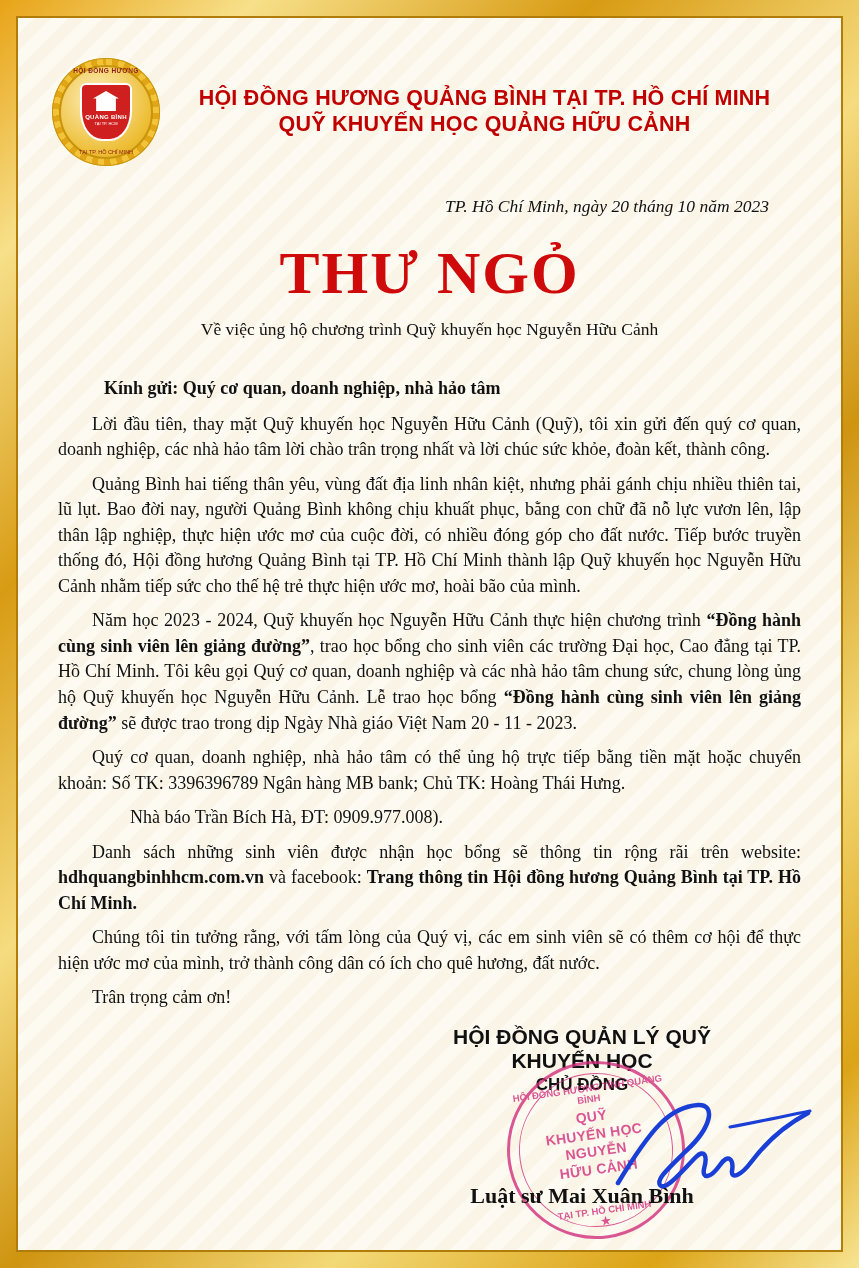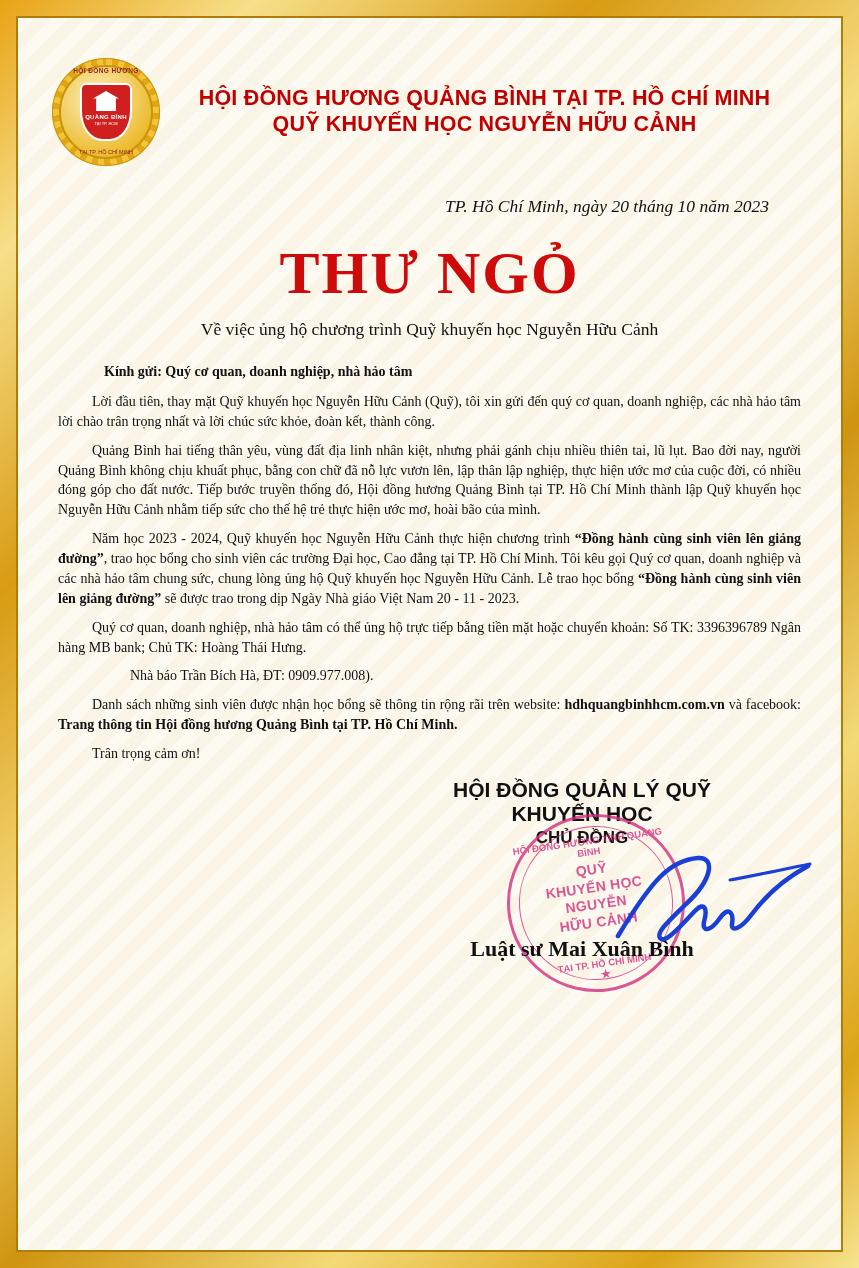--- a/index.html
+++ b/index.html
@@ -179,22 +179,22 @@
 
   .subtitle {
     text-align: center;
     margin-top: 16px;
     font-size: 17.5px;
     color: #111;
   }
 
   
   .body-text {
-    margin-top: 22px;
-    font-size: 14px;
+    margin-top: 36px;
+    font-size: 18px;
     line-height: 1.42;
     color: #111;
     text-align: justify;
     padding: 0 6px 0 6px;
   }
   .body-text p {
     margin: 0 0 9px 0;
   }
   .p-indent { text-indent: 34px; }
   .p-indent-sm { text-indent: 28px; }
@@ -315,21 +315,21 @@
           <div class="arc-top">HỘI ĐỒNG HƯƠNG</div>
           <div class="shield">
             <div class="hut"></div>
             <div class="lbl">QUẢNG BÌNH</div>
             <div class="lbl2">TẠI TP. HCM</div>
           </div>
           <div class="arc-bottom">TẠI TP. HỒ CHÍ MINH</div>
         </div>
         <div class="org">
           <div class="org-line1">HỘI ĐỒNG HƯƠNG QUẢNG BÌNH TẠI TP. HỒ CHÍ MINH</div>
-          <div class="org-line2">QUỸ KHUYẾN HỌC NGUYỄN HỮU CẢNH</div>
+          <div class="org-line2">QUỸ KHUYẾN HỌC QUẢNG HỮU CẢNH</div>
         </div>
       </div>
 
       <div class="date-line">TP. Hồ Chí Minh, ngày 20 tháng 10 năm 2023</div>
 
       <div class="title">THƯ NGỎ</div>
       <div class="subtitle">Về việc ủng hộ chương trình Quỹ khuyến học Nguyễn Hữu Cảnh</div>
 
       <div class="body-text">
         <p class="salutation"><span>Kính gửi: Quý cơ quan, doanh nghiệp, nhà hảo tâm</span></p>
@@ -339,20 +339,21 @@
         <p class="p-indent">Quảng Bình hai tiếng thân yêu, vùng đất địa linh nhân kiệt, nhưng phải gánh chịu nhiều thiên tai, lũ lụt. Bao đời nay, người Quảng Bình không chịu khuất phục, bằng con chữ đã nỗ lực vươn lên, lập thân lập nghiệp, thực hiện ước mơ của cuộc đời, có nhiều đóng góp cho đất nước. Tiếp bước truyền thống đó, Hội đồng hương Quảng Bình tại TP. Hồ Chí Minh thành lập Quỹ khuyến học Nguyễn Hữu Cảnh nhằm tiếp sức cho thế hệ trẻ thực hiện ước mơ, hoài bão của mình.</p>
 
         <p class="p-indent"><span>Năm học 2023 - 2024, Quỹ khuyến học Nguyễn Hữu Cảnh thực hiện chương trình </span><span class="b">“Đồng hành cùng sinh viên lên giảng đường”</span><span>, trao học bổng cho sinh viên các trường Đại học, Cao đẳng tại TP. Hồ Chí Minh. Tôi kêu gọi Quý cơ quan, doanh nghiệp và các nhà hảo tâm chung sức, chung lòng ủng hộ Quỹ khuyến học Nguyễn Hữu Cảnh. Lễ trao học bổng </span><span class="b">“Đồng hành cùng sinh viên lên giảng đường”</span><span> sẽ được trao trong dịp Ngày Nhà giáo Việt Nam 20 - 11 - 2023.</span></p>
 
         <p class="p-indent">Quý cơ quan, doanh nghiệp, nhà hảo tâm có thể ủng hộ trực tiếp bằng tiền mặt hoặc chuyển khoản: Số TK: 3396396789 Ngân hàng MB bank; Chủ TK: Hoàng Thái Hưng.</p>
 
         <p class="p-indent-sm" style="text-indent:72px">Nhà báo Trần Bích Hà, ĐT: 0909.977.008).</p>
 
         <p class="p-indent"><span>Danh sách những sinh viên được nhận học bổng sẽ thông tin rộng rãi trên website: </span><span class="b">hdhquangbinhhcm.com.vn</span><span> và facebook: </span><span class="b">Trang thông tin Hội đồng hương Quảng Bình tại TP. Hồ Chí Minh.</span></p>
 
+        <p class="p-indent">Chúng tôi tin tưởng rằng, với tấm lòng của Quý vị, các em sinh viên sẽ có thêm cơ hội để thực hiện ước mơ của mình, trở thành công dân có ích cho quê hương, đất nước.</p>
 
         <p class="p-indent">Trân trọng cảm ơn!</p>
       </div>
 
       <div class="sign-block">
         <div class="sign-titles">
           <div class="t1">HỘI ĐỒNG QUẢN LÝ QUỸ KHUYẾN HỌC</div>
           <div class="t2">CHỦ ĐỒNG</div>
         </div>
 

